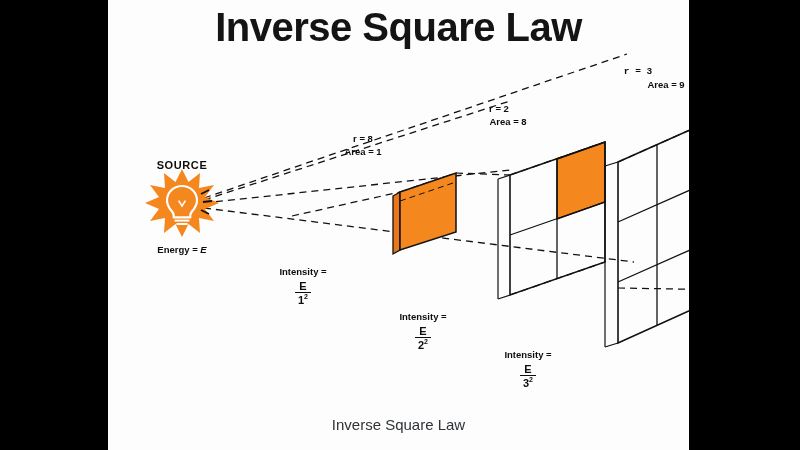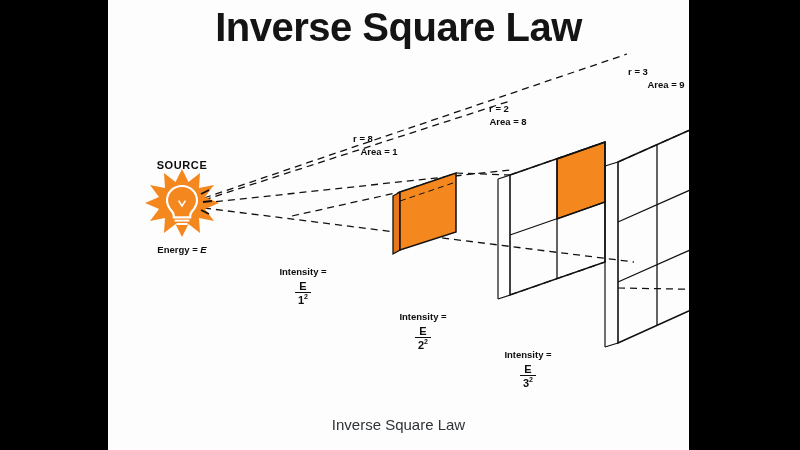--- a/index.html
+++ b/index.html
@@ -178,42 +178,42 @@
 
     </svg>
 
     <div class="lbl" style="left:0px; top:244px; width:148px;">
       <span>Energy = </span><span class="ital">E</span>
     </div>
 
     <div class="lbl big" style="left:0px; top:158px; width:148px;">SOURCE</div>
 
     <div class="lbl" style="left:200px; top:133px; width:110px;">r = 8</div>
-    <div class="lbl" style="left:216px; top:146px; width:110px;">Area = 1</div>
+    <div class="lbl" style="left:200px; top:146px; width:110px;">Area = 1</div>
 
     <div class="lbl" style="left:140px; top:266px; width:110px;">Intensity =</div>
     <div class="lbl" style="left:140px; top:280px; width:110px;">
       <span class="frac">
         <span class="num">E</span>
         <span class="den"><span>1</span><sup>2</sup></span>
       </span>
     </div>
 
     <div class="lbl" style="left:336px; top:103px; width:110px;">r = 2</div>
     <div class="lbl" style="left:345px; top:116px; width:110px;">Area = 8</div>
 
     <div class="lbl" style="left:260px; top:311px; width:110px;">Intensity =</div>
     <div class="lbl" style="left:260px; top:325px; width:110px;">
       <span class="frac">
         <span class="num">E</span>
         <span class="den"><span>2</span><sup>2</sup></span>
       </span>
     </div>
 
-    <div class="lbl" style="left:475px; top:66px; width:110px;">r = 3</div>
+    <div class="lbl" style="left:475px; top:66px; width:110px;font-family:Liberation Mono, monospace;">r = 3</div>
     <div class="lbl" style="left:503px; top:79px; width:110px;">Area = 9</div>
 
     <div class="lbl" style="left:365px; top:349px; width:110px;">Intensity =</div>
     <div class="lbl" style="left:365px; top:363px; width:110px;">
       <span class="frac">
         <span class="num">E</span>
         <span class="den"><span>3</span><sup>2</sup></span>
       </span>
     </div>
 

